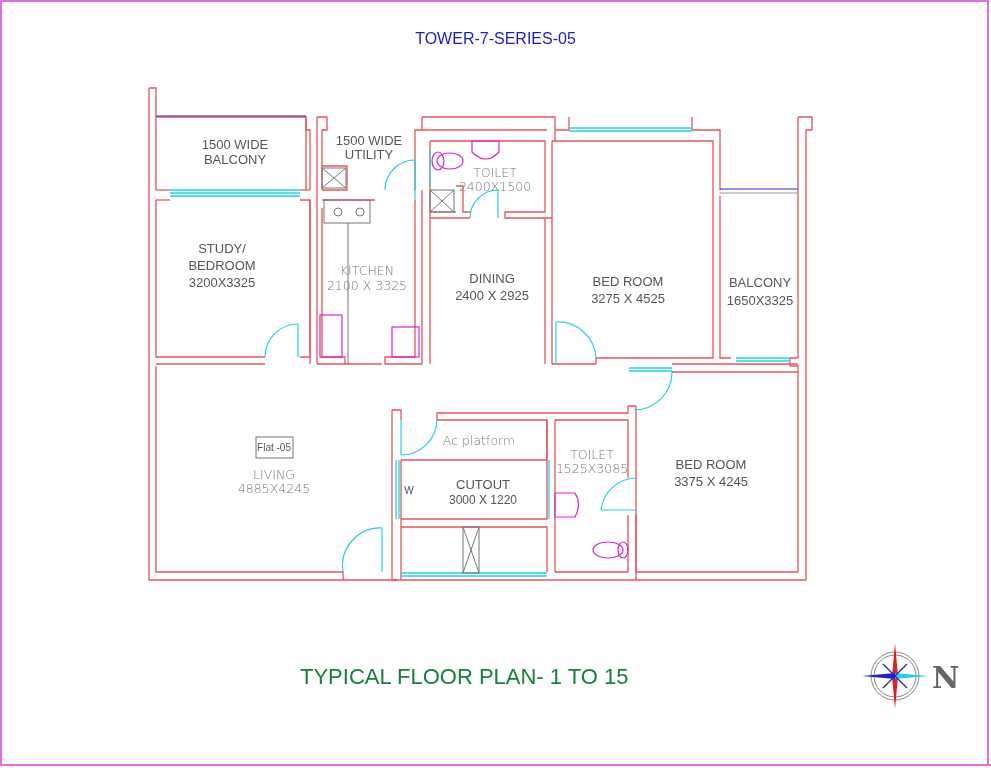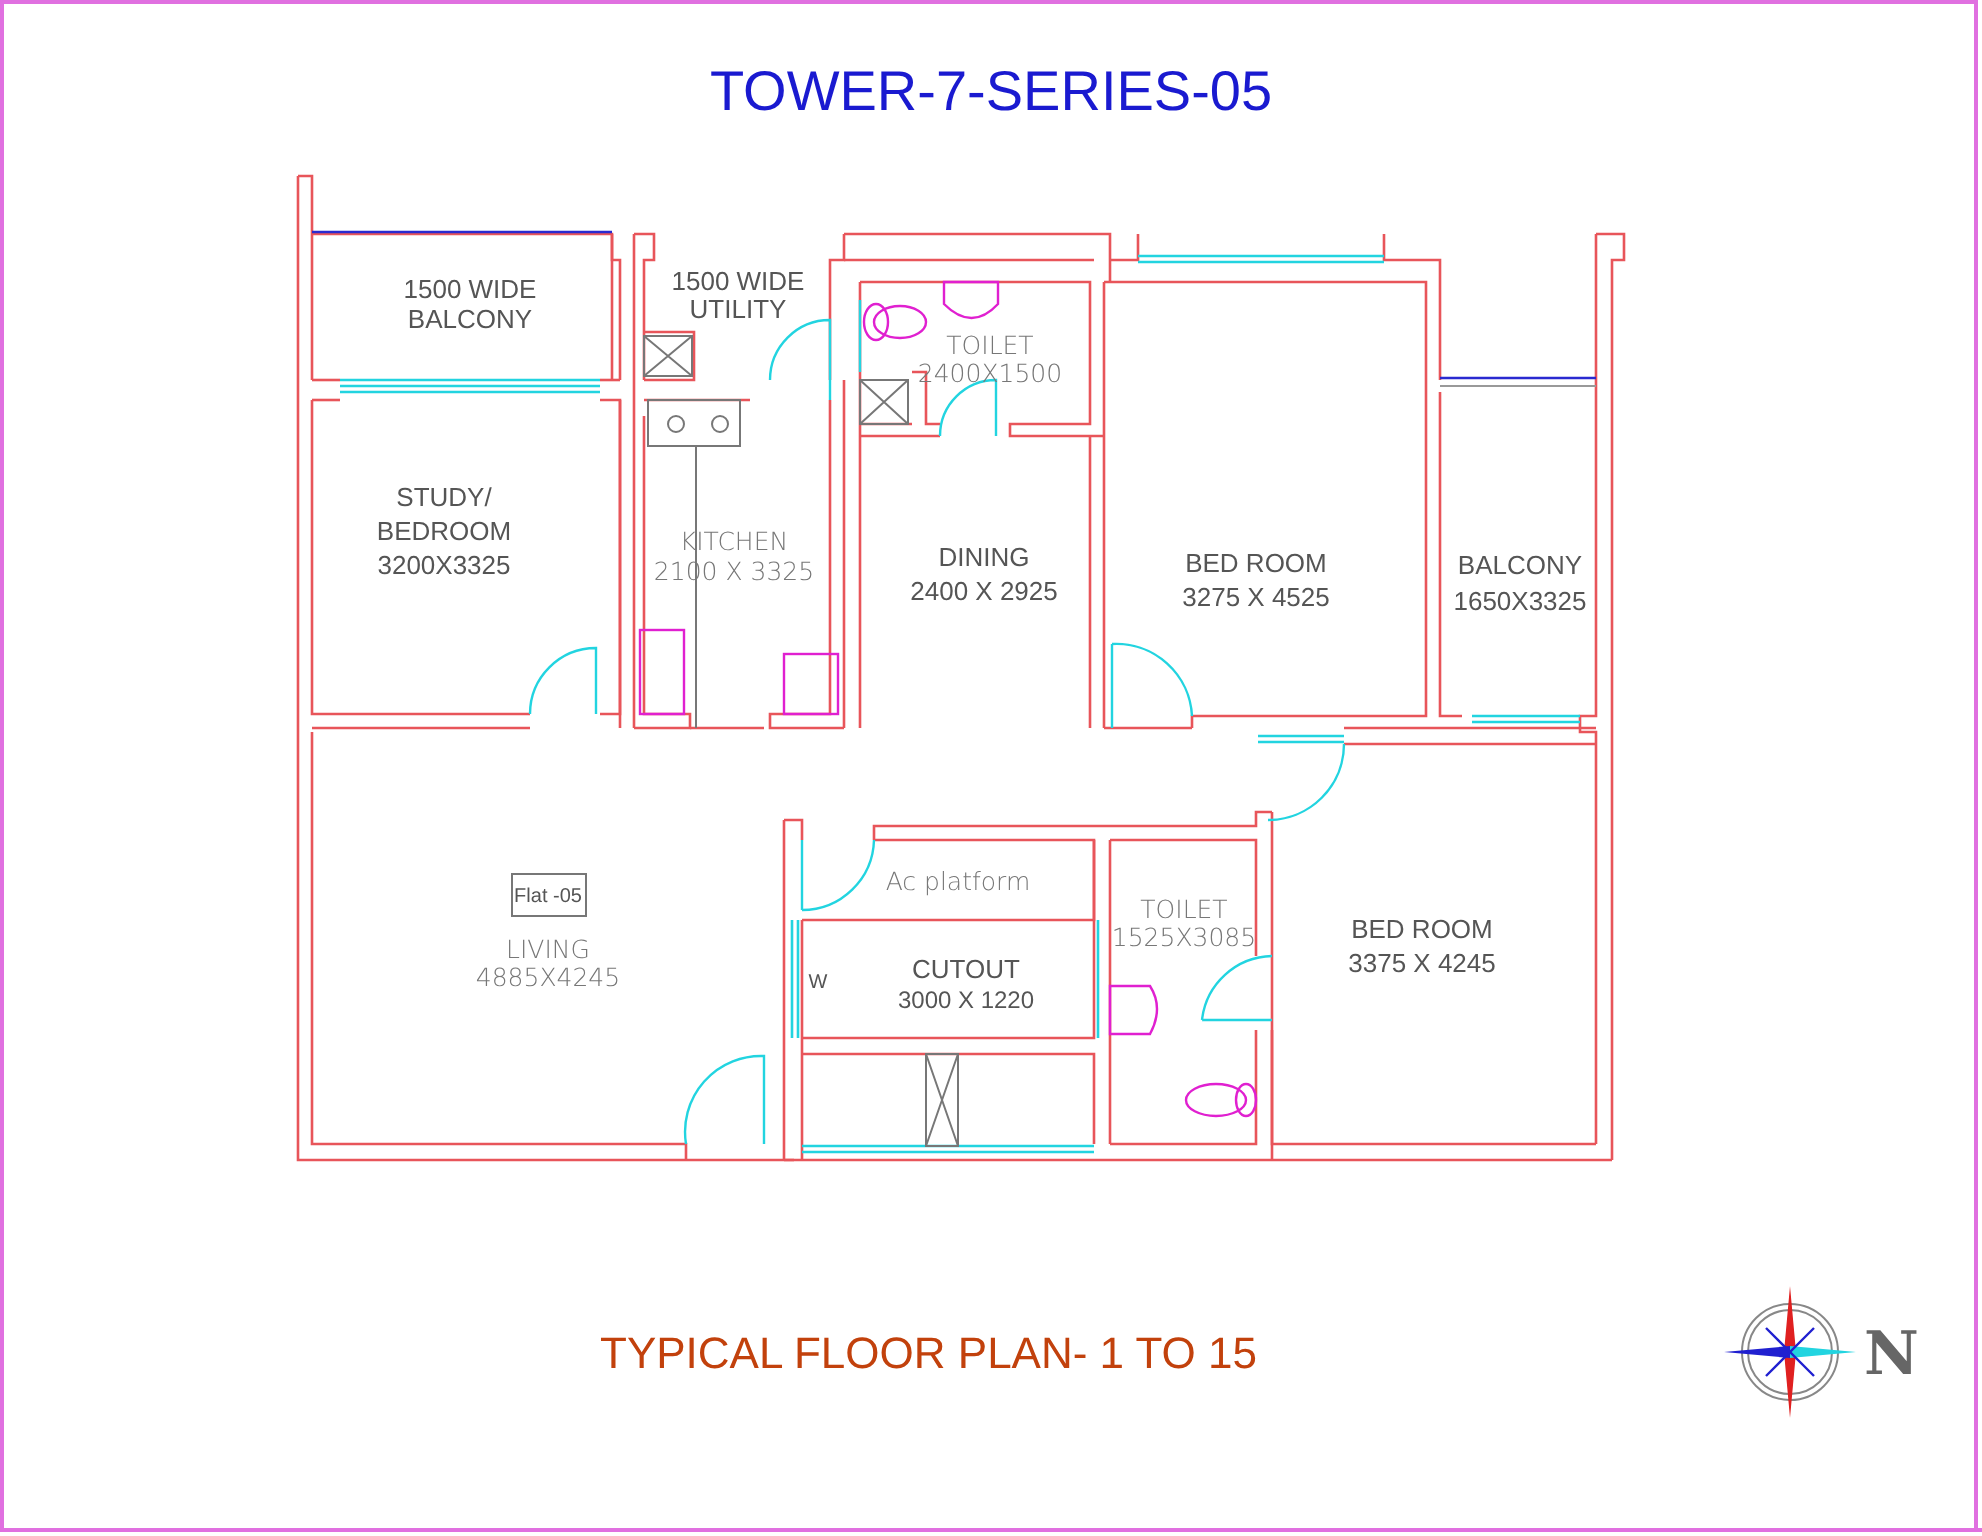--- a/index.html
+++ b/index.html
@@ -1,20 +1,20 @@
 <!DOCTYPE html>
 <html><head>
 <meta charset="utf-8">
 <style>
   html, body { margin: 0; padding: 0; background: #ffffff; }
   body { width: 991px; height: 768px; position: relative; overflow: hidden; font-family: "Liberation Sans", sans-serif; }
   .frame { position: absolute; left: 0; top: 0; width: 989px; height: 766px; border-left: 2px solid #e070e0; border-top: 2px solid #e070e0; border-right: 2px solid #e070e0; box-sizing: border-box; }
   .frame-bottom { position: absolute; left: 0; top: 764px; width: 991px; height: 2px; background: #e070e0; }
-  .title { position: absolute; left: 0; width: 991px; top: 30px; text-align: center; color: #1a1ad0; font-size: 28px; letter-spacing: 0px; }
-  .subtitle { position: absolute; left: 300px; top: 664px; color: #c2410c; font-size: 22px; }
+  .title { position: absolute; left: 0; width: 991px; top: 30px; text-align: center; color: #1a1ad0; font-size: 16px; letter-spacing: 0px; }
+  .subtitle { position: absolute; left: 300px; top: 664px; color: #15803d; font-size: 22px; }
   svg.plan { position: absolute; left: 0; top: 0; }
   .room-label { font-family: "Liberation Sans", sans-serif; fill: #555555; font-size: 13px; text-anchor: middle; }
   .room-label-thin { font-family: "DejaVu Sans", sans-serif; fill: #777777; font-size: 12.5px; text-anchor: middle; font-weight: 300; }
   .compass-n { position: absolute; left: 932px; top: 660px; font-family: "DejaVu Serif", serif; font-weight: bold; font-size: 30px; color: #666666; }
 </style>
 </head>
 <body>
 
 <div class="frame"></div>
 <div class="frame-bottom"></div>

